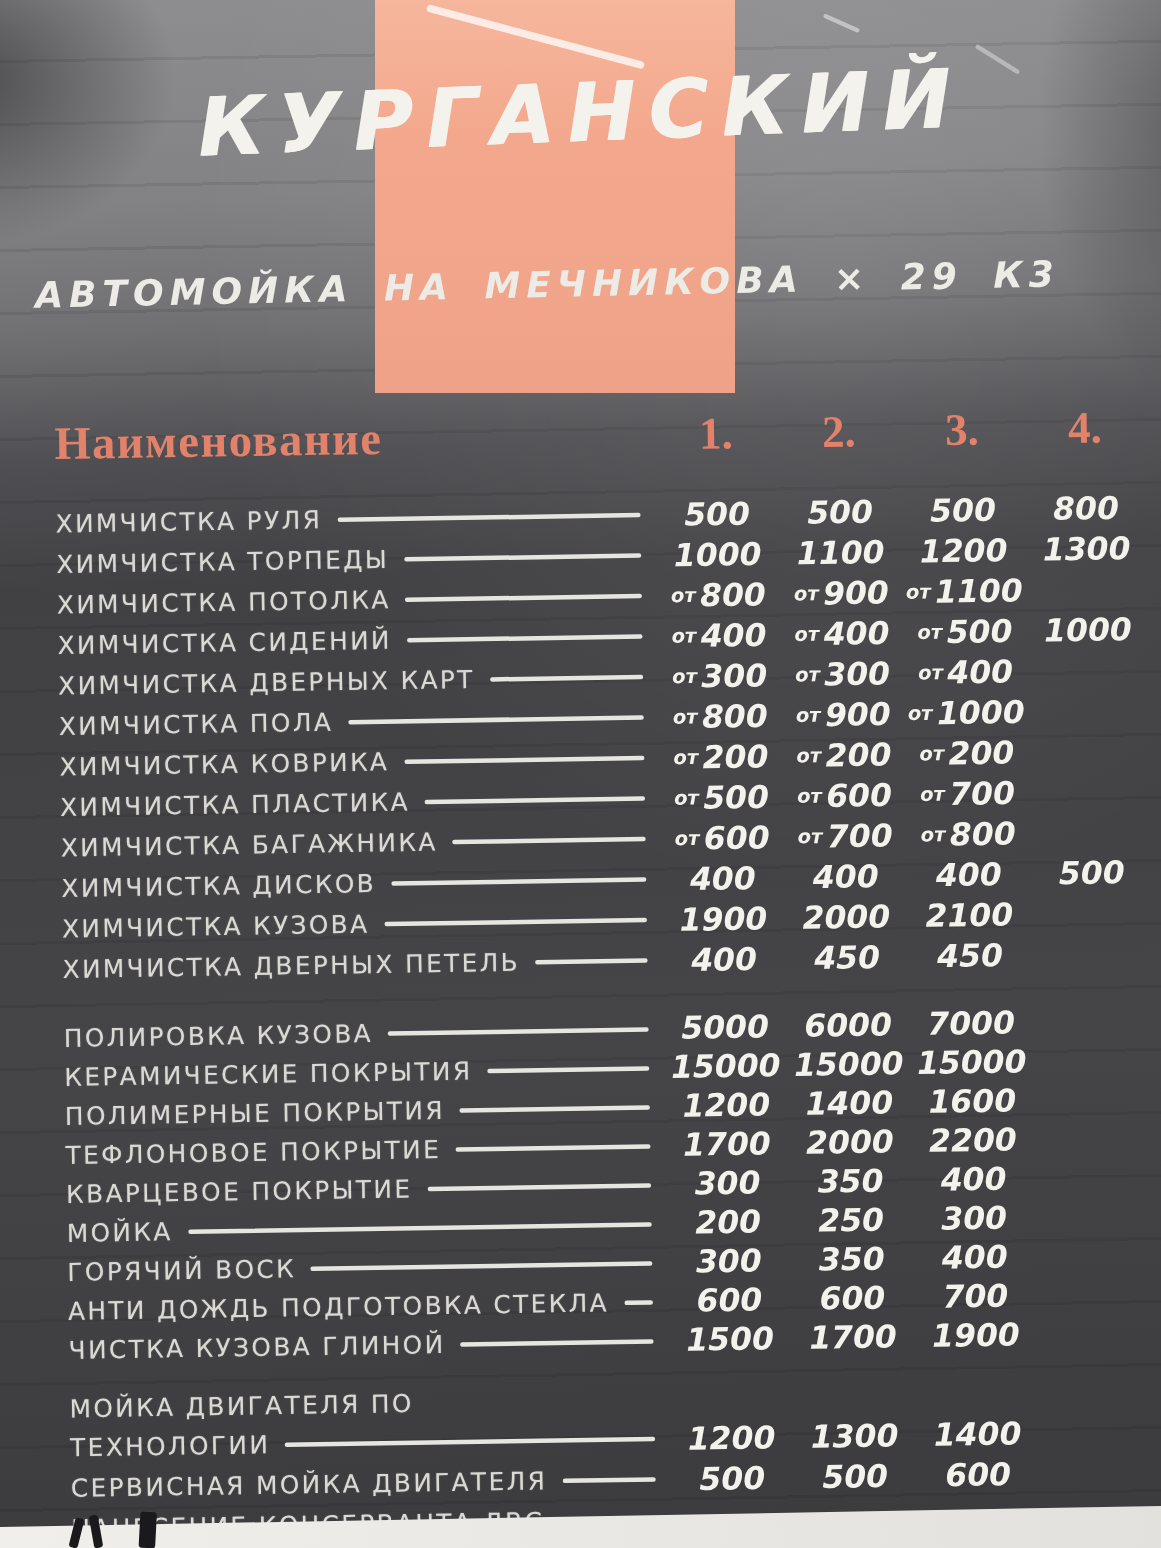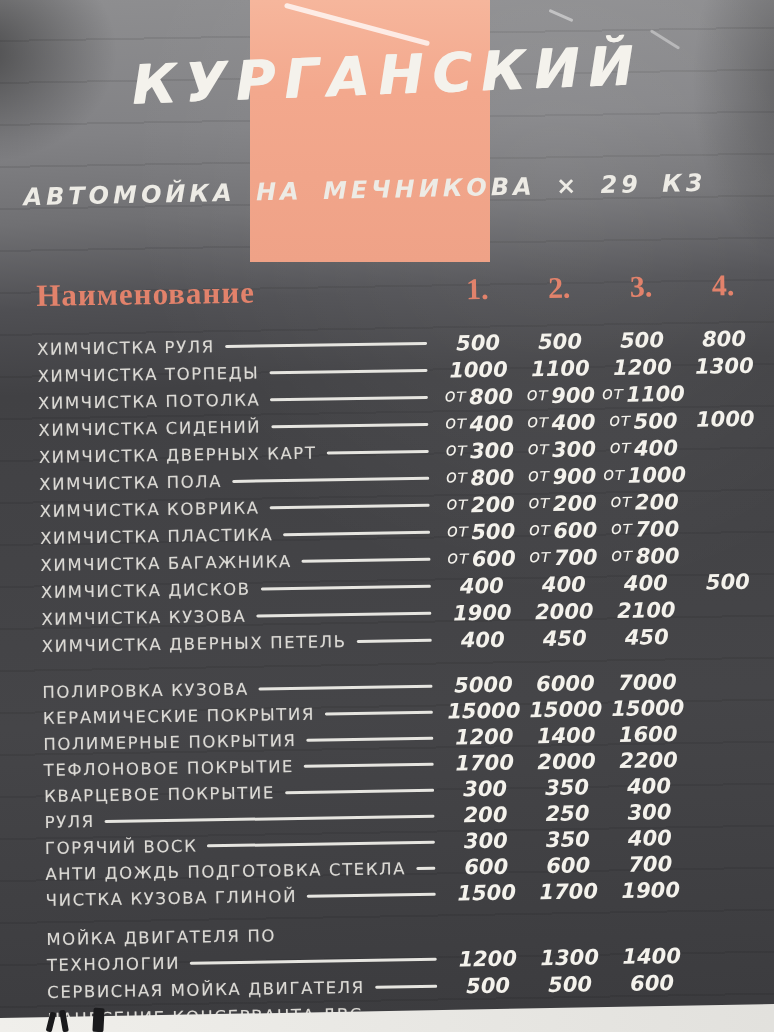--- a/index.html
+++ b/index.html
@@ -41,21 +41,21 @@
   .row{display:flex;align-items:center;height:27px;}
   .sec2 .row{height:26px;}
   .row.plain{height:26px;}
   .label{font-size:16.5px;color:#dbd9d4;letter-spacing:1.6px;white-space:nowrap;
     text-shadow:0 0 1px rgba(255,255,255,.35);}
   .line{flex:1;height:3px;min-width:16px;background:#e6e5e0;border-radius:2px;margin:0 10px;}
   .spacer{flex:1;}
   .prices{display:flex;width:330px;flex-shrink:0;}
   .price{width:82px;text-align:center;font-size:21px;font-weight:bold;font-style:italic;
     color:#f4f2ec;white-space:nowrap;}
-  .price .ot{font-size:18px;font-weight:normal;margin-right:3px;vertical-align:3px;letter-spacing:0;}
+  .price .ot{font-size:13px;font-weight:bold;margin-right:3px;vertical-align:3px;letter-spacing:0;}
   
   .floor{position:absolute;left:0;bottom:0;width:774px;height:40px;
     background:linear-gradient(90deg,#f0efeb,#e2e1dd);
     clip-path:polygon(0 65%,100% 30%,100% 100%,0 100%);}
   .leg{position:absolute;bottom:0;background:#1a1a1c;border-radius:2px;}
   .leg-a{left:48px;width:6px;height:20px;transform:rotate(14deg);}
   .leg-b{left:61px;width:6px;height:22px;transform:rotate(-10deg);}
   .leg-c{left:93px;width:11px;height:24px;transform:rotate(3deg);}
 </style>
 </head>
@@ -248,21 +248,21 @@
               <div class="label">КВАРЦЕВОЕ ПОКРЫТИЕ</div>
               <div class="line"></div>
               <div class="prices">
                 <div class="price">300</div>
                 <div class="price">350</div>
                 <div class="price">400</div>
                 <div class="price"></div>
               </div>
             </div>
             <div class="row">
-              <div class="label">РУЛЯ</div>
+              <div class="label">МОЙКА</div>
               <div class="line"></div>
               <div class="prices">
                 <div class="price">200</div>
                 <div class="price">250</div>
                 <div class="price">300</div>
                 <div class="price"></div>
               </div>
             </div>
             <div class="row">
               <div class="label">ГОРЯЧИЙ ВОСК</div>

